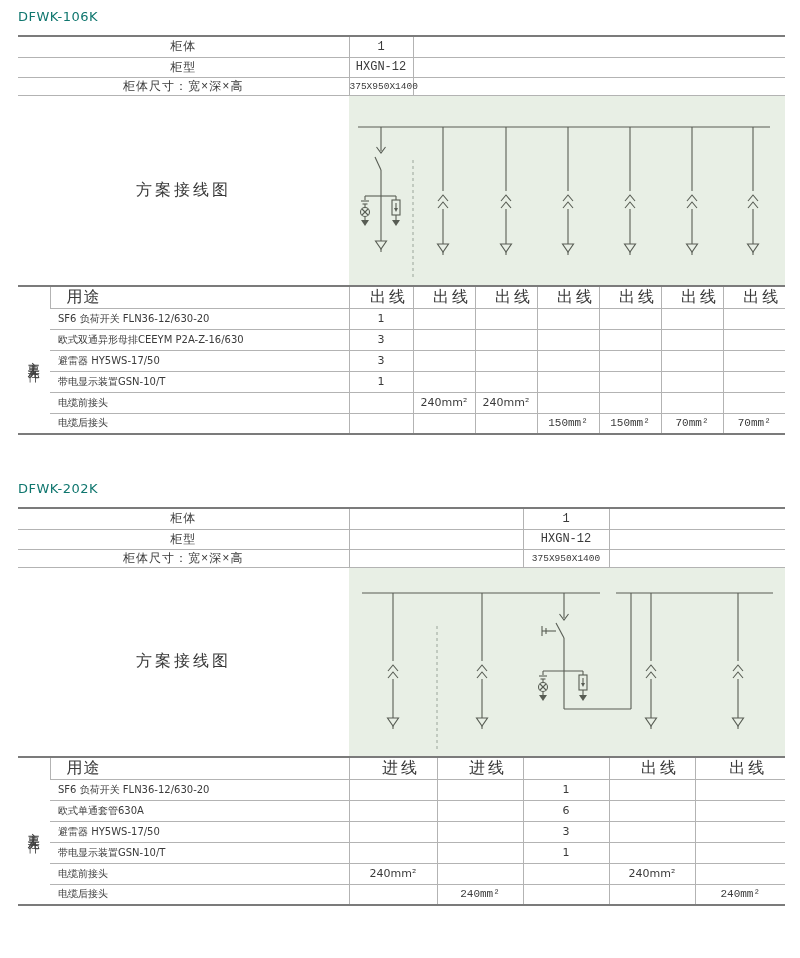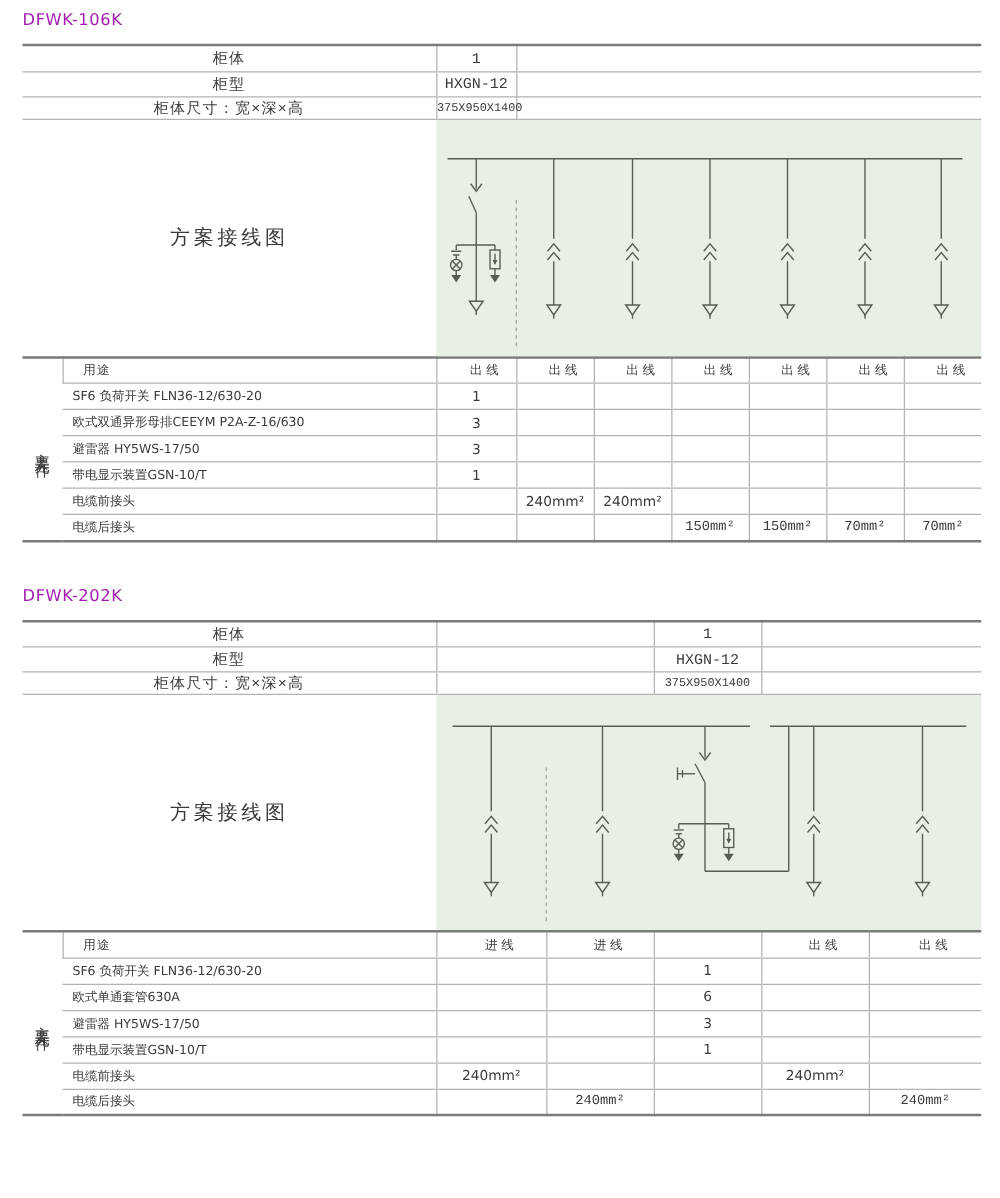--- a/index.html
+++ b/index.html
@@ -4,22 +4,22 @@
 <style>
   * { margin:0; padding:0; box-sizing:border-box; }
   html,body { background:#ffffff; }
   body {
     width:800px; height:958px;
     font-family:"DejaVu Sans","Liberation Sans",sans-serif;
     color:#3a3a3a;
     overflow:hidden;
   }
   .page { padding:9px 15px 0 18px; }
-  .section-title { font-size:13px; letter-spacing:.5px; color:#a21caf; margin-bottom:11px; }
-  .section-2 .section-title { margin-top:36px; }
+  .section-title { font-size:13px; letter-spacing:.5px; color:#0f766e; margin-bottom:11px; }
+  .section-2 .section-title { margin-top:46px; }
 
   table { border-collapse:collapse; table-layout:fixed; width:767px; }
 
   
   .info-table { border-top:2px solid #7b7b7b;font-family:Liberation Mono, monospace; }
   .info-table td {
     border-bottom:1px solid #b3b3b3;
     height:21px; font-size:12px; text-align:center;
     white-space:nowrap; overflow:visible;
   }
@@ -40,21 +40,21 @@
 
   
   .comp-table { border-top:2px solid #7b7b7b; border-bottom:2px solid #7b7b7b; }
   .comp-table td {
     border-bottom:1px solid #b3b3b3; border-left:1px solid #b3b3b3;
     height:21px; font-size:11px; text-align:center; white-space:nowrap;
   }
   .comp-table td:first-child { border-left:none; }
   .comp-table tr:last-child td { border-bottom:none;font-family:Liberation Mono, monospace; }
   .comp-table td.lbl { text-align:left; padding-left:8px; font-size:10px; }
-  .comp-table td.hdr { font-size:10px; letter-spacing:3px;padding-left:16px; }
+  .comp-table td.hdr { font-size:16px; letter-spacing:3px;padding-left:16px; }
   .comp-table td.side { border-bottom:none; vertical-align:middle; }
   .side-label {
     writing-mode:vertical-rl; text-orientation:upright;
     font-size:12px; letter-spacing:3px; margin:0 auto; line-height:1;
   }
   svg { display:block; }
   svg .ln { stroke:#585d54; stroke-width:1.1; fill:none; }
   svg .fl { fill:#585d54; stroke:none; }
   svg .dash { stroke:#9aa59a; stroke-width:1; stroke-dasharray:3 3; fill:none; }
 </style>

